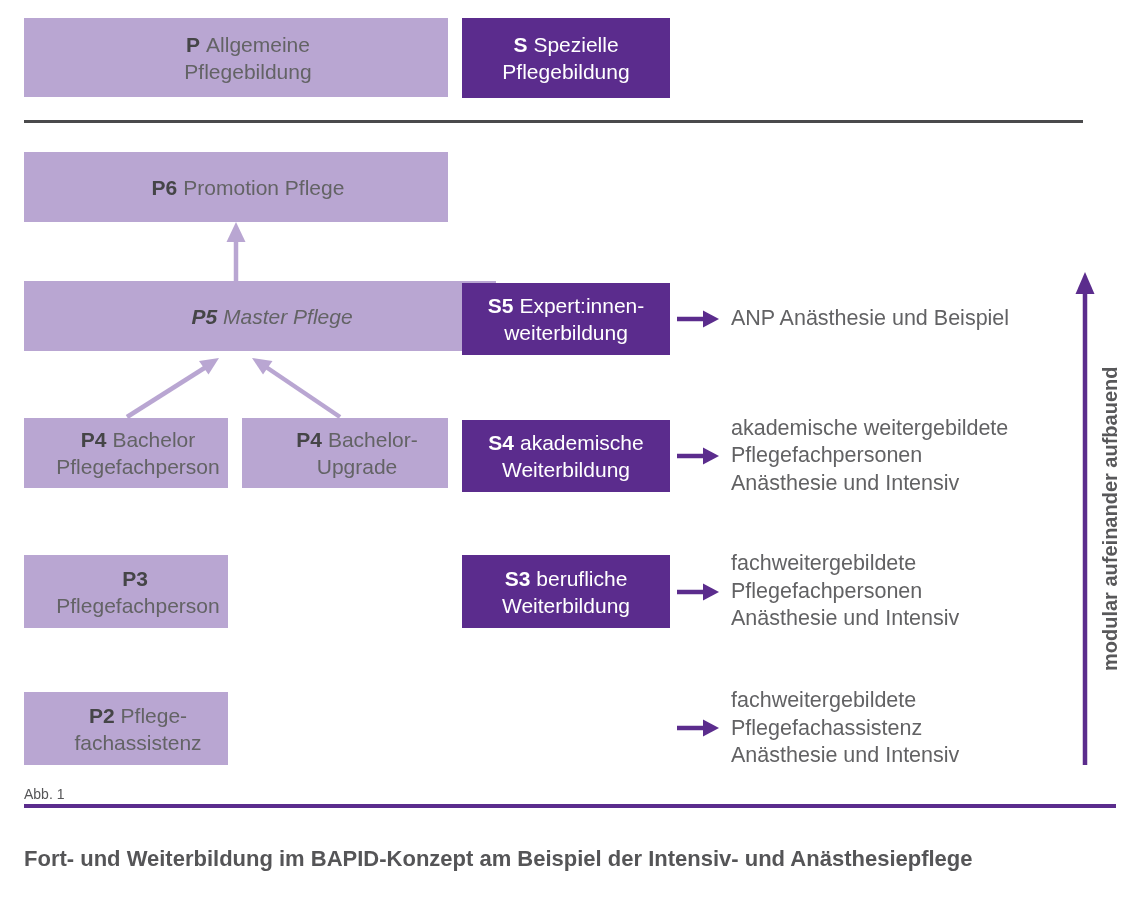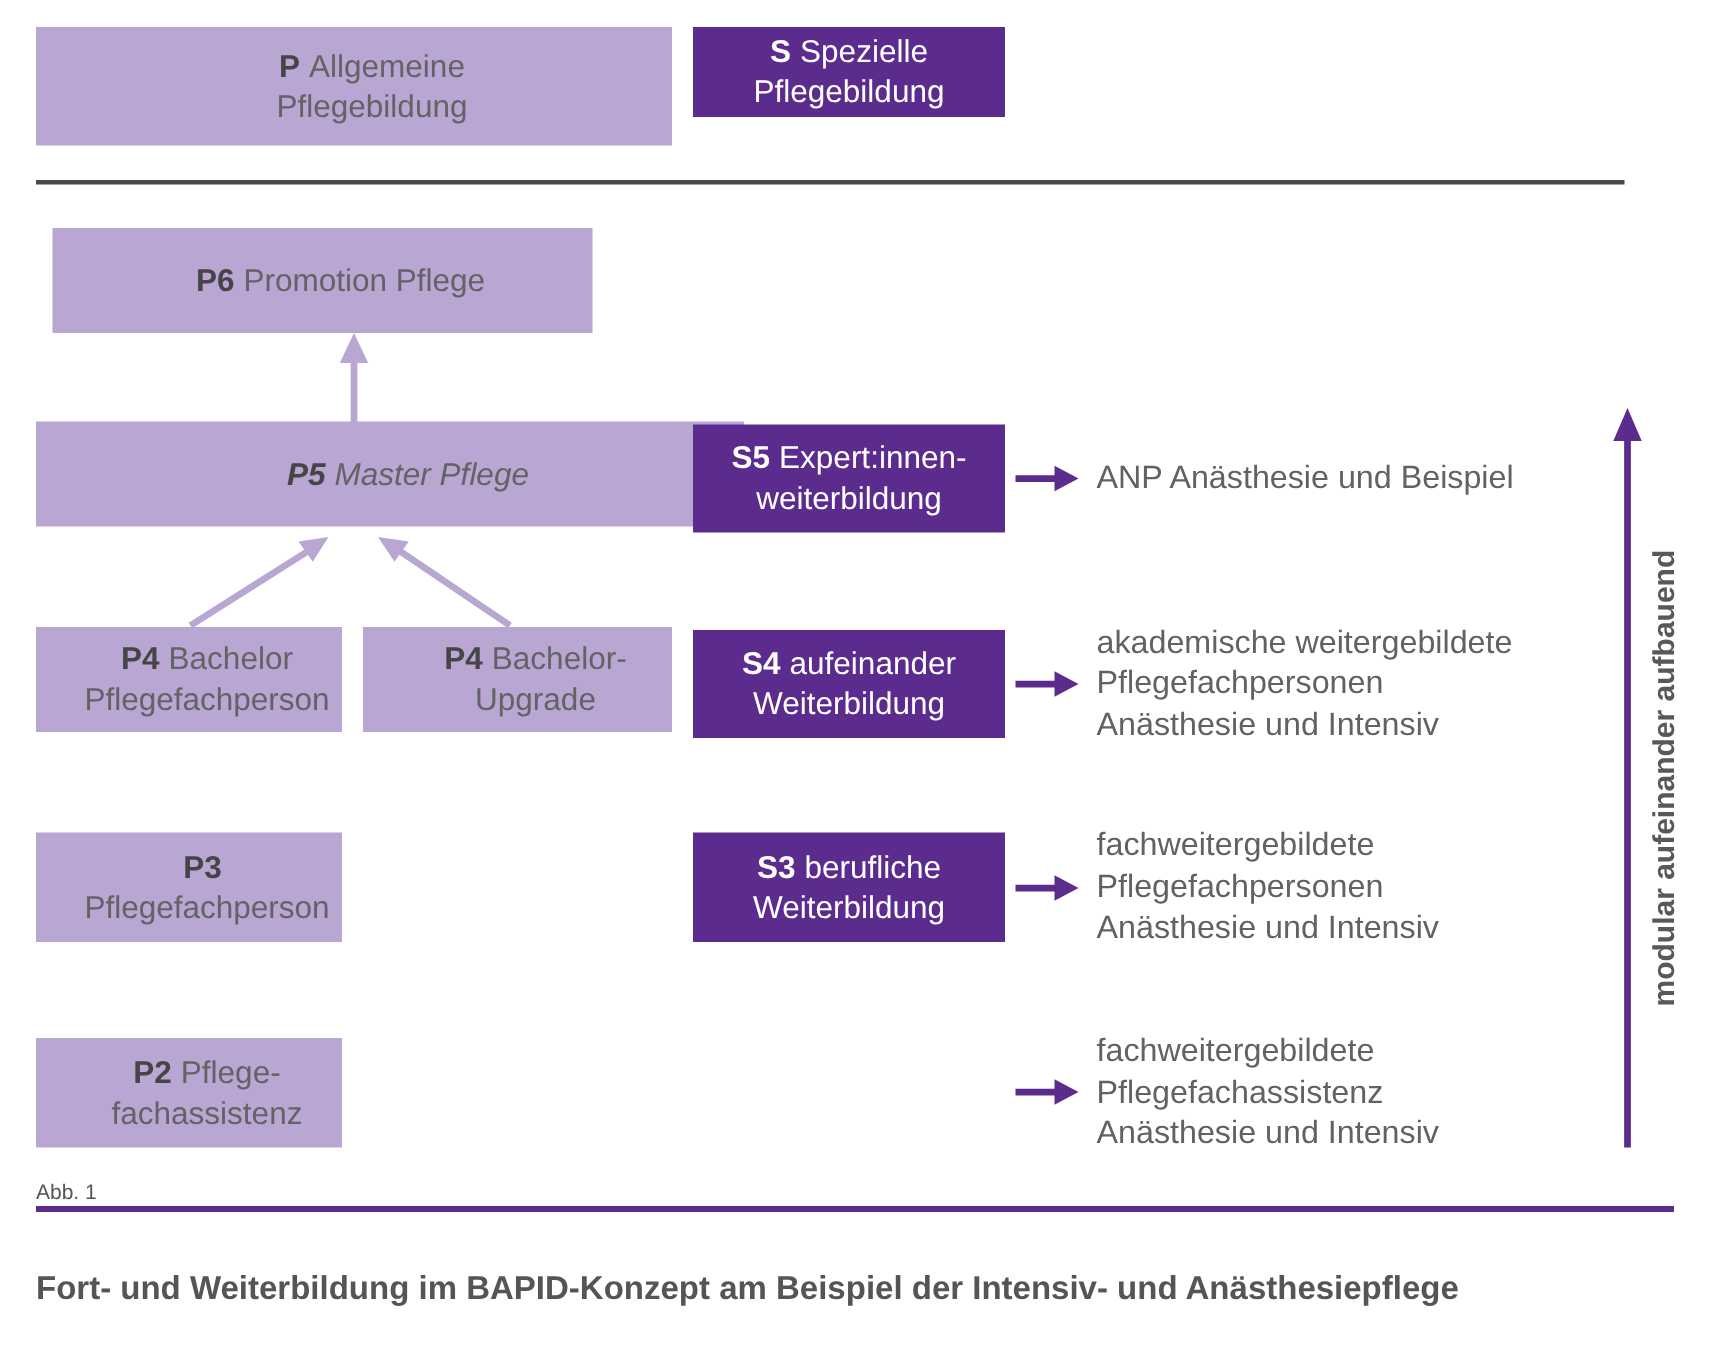--- a/index.html
+++ b/index.html
@@ -46,28 +46,28 @@
 </style>
 </head>
 <body>
 
 <div id="figure">
 
   <div class="box light" style="left:24px;top:18px;width:424px;height:79px;">
     <div class="bl"><b>P</b><span>Allgemeine</span></div>
     <div class="bl"><span>Pflegebildung</span></div>
   </div>
-  <div class="box dark" style="left:462px;top:18px;width:208px;height:60px;">
+  <div class="box dark" style="left:462px;top:18px;width:208px;height:80px;">
     <div class="bl"><b>S</b><span>Spezielle</span></div>
     <div class="bl"><span>Pflegebildung</span></div>
   </div>
 
   <div class="rule" style="left:24px;top:120px;width:1059px;height:3px;background:#4a4a4c;"></div>
 
-  <div class="box light" style="left:24px;top:152px;width:360px;height:70px;margin-left:11px;">
+  <div class="box light" style="left:24px;top:152px;width:424px;height:70px;">
     <div class="bl"><b>P6</b><span>Promotion Pflege</span></div>
     <div class="bl"></div>
   </div>
 
   <div class="box light" style="left:24px;top:281px;width:472px;height:70px;font-style:italic;">
     <div class="bl"><b>P5</b><span>Master Pflege</span></div>
     <div class="bl"></div>
   </div>
 
   <div class="box light" style="left:24px;top:418px;width:204px;height:70px;">
@@ -89,21 +89,21 @@
     <div class="bl"><b>P2</b><span>Pflege-</span></div>
     <div class="bl"><span>fachassistenz</span></div>
   </div>
 
   <div class="box dark" style="left:462px;top:283px;width:208px;height:72px;">
     <div class="bl"><b>S5</b><span>Expert:innen-</span></div>
     <div class="bl"><span>weiterbildung</span></div>
   </div>
 
   <div class="box dark" style="left:462px;top:420px;width:208px;height:72px;">
-    <div class="bl"><b>S4</b><span>aufeinander</span></div>
+    <div class="bl"><b>S4</b><span>akademische</span></div>
     <div class="bl"><span>Weiterbildung</span></div>
   </div>
 
   <div class="box dark" style="left:462px;top:555px;width:208px;height:73px;">
     <div class="bl"><b>S3</b><span>berufliche</span></div>
     <div class="bl"><span>Weiterbildung</span></div>
   </div>
 
 
   <div class="annotation" style="left:731px;top:283px;height:72px;">

